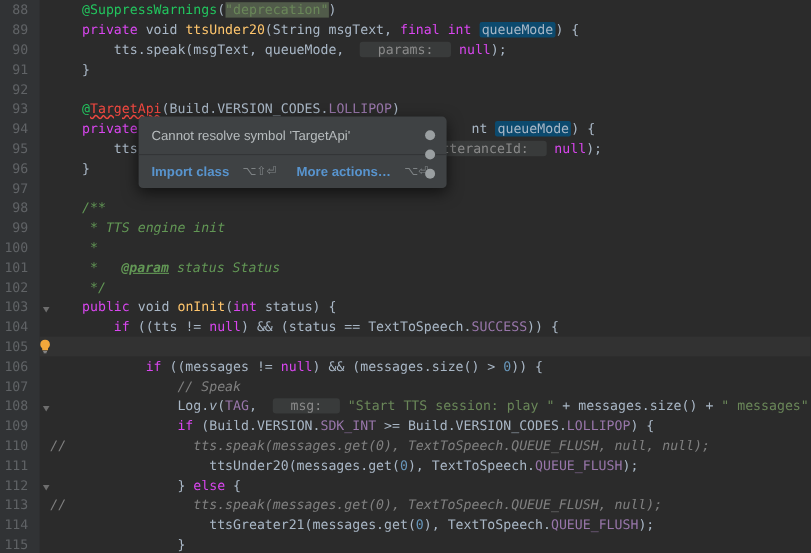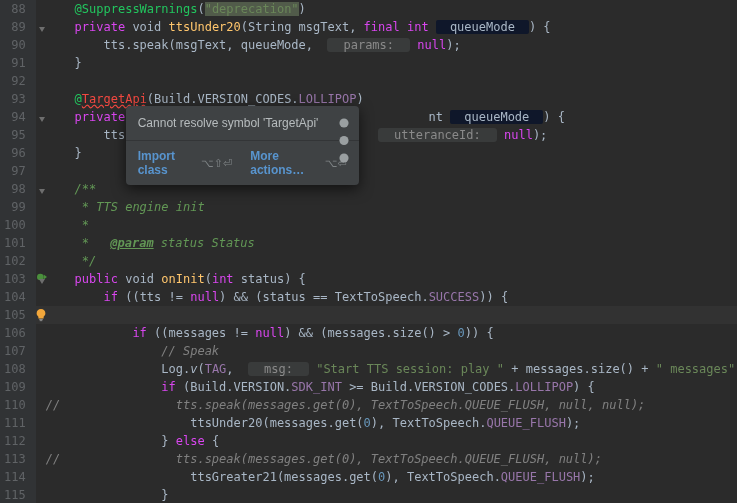--- a/index.html
+++ b/index.html
@@ -10,20 +10,21 @@
     color: #a9b7c6;
     overflow: hidden;
     width: 737px;
     height: 503px;
     position: relative;
   }
   .editor {
     display: flex;
     width: 100%;
     height: 100%;
+    align-items: center;
   }
   .gutter {
     background: #313335;
     text-align: right;
     color: #606366;
     user-select: none;
     padding-right: 10px;
     padding-left: 4px;
     position: relative;
     width: 40px;
@@ -61,21 +62,21 @@
   .ann  { color: #22c55e; }        
   .annr { color: #f24840; }        
   .str  { color: #6a8759; }        
   .num  { color: #6897bb; }        
   .fn   { color: #ffc66d; }
   .cmt  { color: #808080; font-style: italic; }
   .doc  { color: #629755; font-style: italic; }
   .doct { color: #629755; font-style: italic; font-weight: bold; text-decoration: underline; margin-left: 14px;}
   .pconst { color: #9876aa; }        
   .hintbox { background:#393b3b; color:#8a8a8a; border-radius:3px; padding:0 16px;}
-  .boxed { background:#0f172a; border-radius:2px; padding:0 14px;}
+  .boxed { background:#0c4a6e; border-radius:2px; padding:0 2px;}
   .hlite { background:#515b4a;}
   .errline { text-decoration: underline wavy #f24840;}
 
   
   .popup {
     position: absolute;
     background: #3f4244;
     color: #b7bcbe;
     border-radius: 4px;
     box-shadow: 0 4px 14px rgba(0,0,0,.6);
@@ -222,21 +223,21 @@
 <div class="line"><span>    </span><span class="cmt">            // Speak</span></div>
 <div class="line"><span>    </span><span>            Log.</span><span style="font-style:italic">v</span><span>(</span><span class="pconst">TAG</span><span>,  </span><span class="hintbox">msg:</span><span> </span><span class="str">"Start TTS session: play "</span><span> + messages.size() + </span><span class="str">" messages"</span><span>);</span></div>
 <div class="line"><span>    </span><span>            </span><span class="kw">if</span><span> (Build.VERSION.</span><span class="pconst">SDK_INT</span><span> &gt;= Build.VERSION_CODES.</span><span class="pconst">LOLLIPOP</span><span>) {</span></div>
 <div class="line"><span class="cmt">//</span><span class="cmt">                tts.speak(messages.get(0), TextToSpeech.QUEUE_FLUSH, null, null);</span></div>
 <div class="line"><span>    </span><span>                ttsUnder20(messages.get(</span><span class="num">0</span><span>), TextToSpeech.</span><span class="pconst">QUEUE_FLUSH</span><span>);</span></div>
 <div class="line"><span>    </span><span>            } </span><span class="kw">else</span><span> {</span></div>
 <div class="line"><span class="cmt">//</span><span class="cmt">                tts.speak(messages.get(0), TextToSpeech.QUEUE_FLUSH, null);</span></div>
 <div class="line"><span>    </span><span>                ttsGreater21(messages.get(</span><span class="num">0</span><span>), TextToSpeech.</span><span class="pconst">QUEUE_FLUSH</span><span>);</span></div>
 <div class="line"><span>    </span><span>            }</span></div>
 
-    <div class="popup" style="left:90px;top:106px;width:233px">
+    <div class="popup" style="left:90px;top:106px;width:280px">
       <div class="hdr">
         <span>Cannot resolve symbol 'TargetApi'</span>
         <span class="more-icon">
           <svg viewBox="0 0 4 14">
               <circle cx="2" cy="2" r="1.3" fill="#9a9fa1"></circle>
               <circle cx="2" cy="7" r="1.3" fill="#9a9fa1"></circle>
               <circle cx="2" cy="12" r="1.3" fill="#9a9fa1"></circle>
             </svg>
         </span>
       </div>

